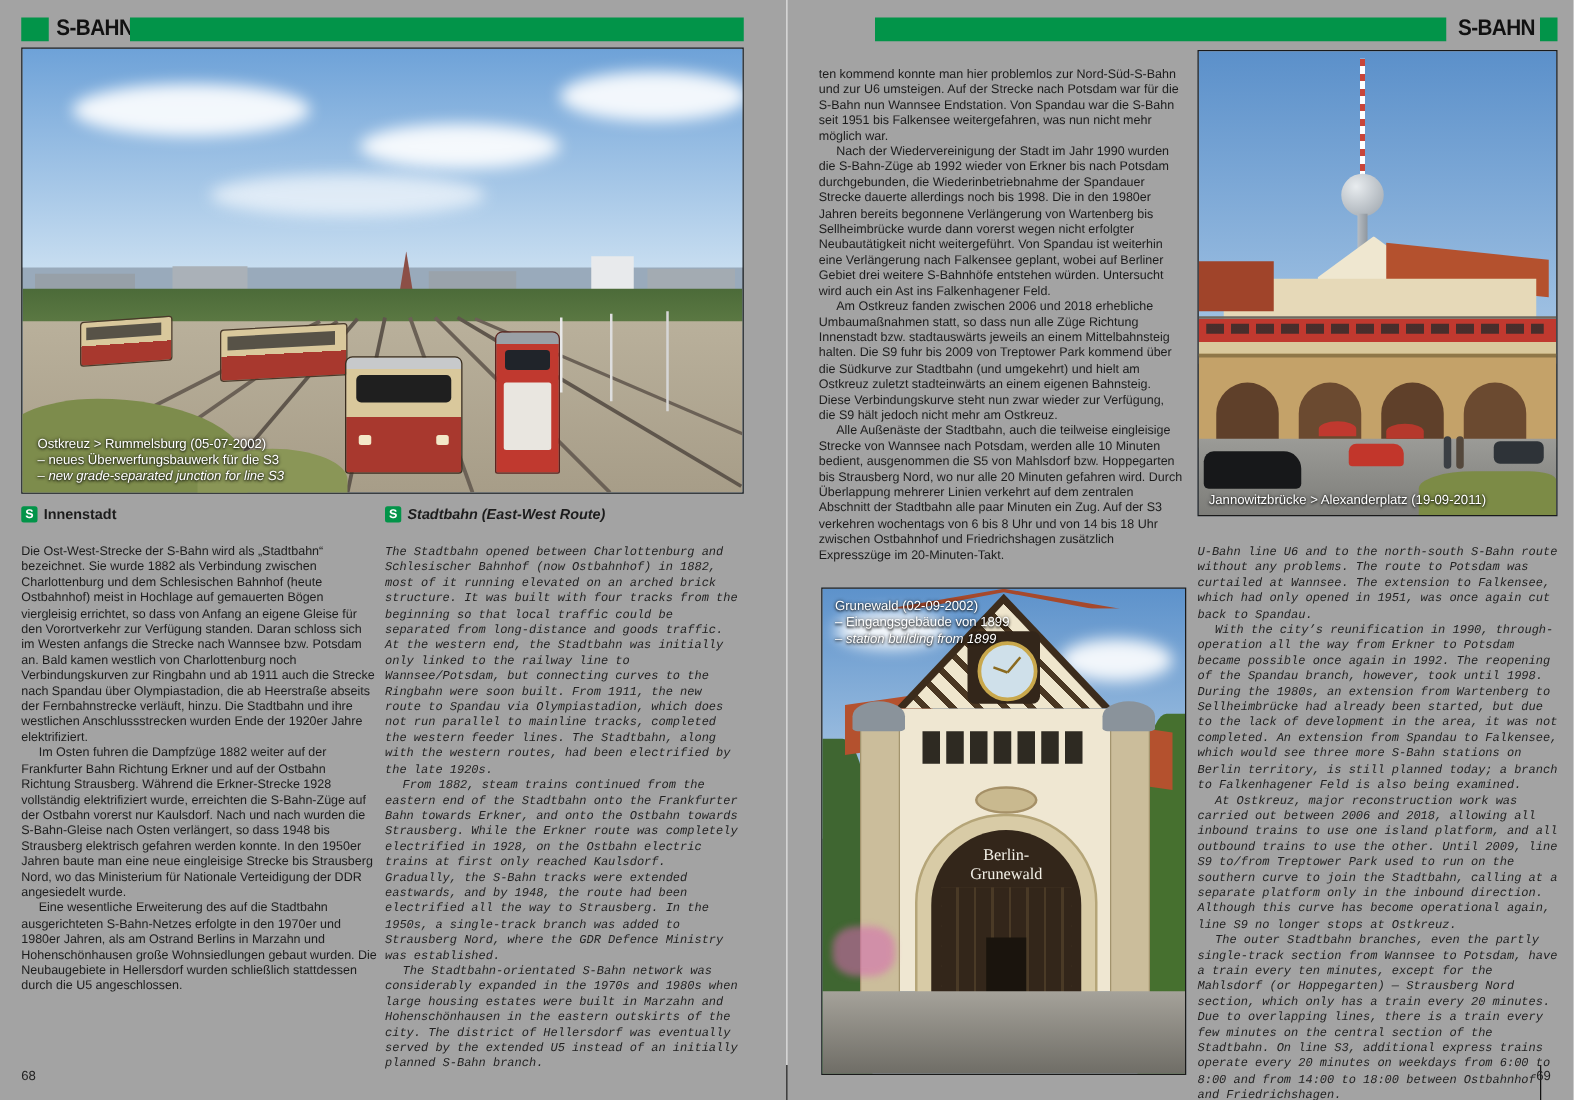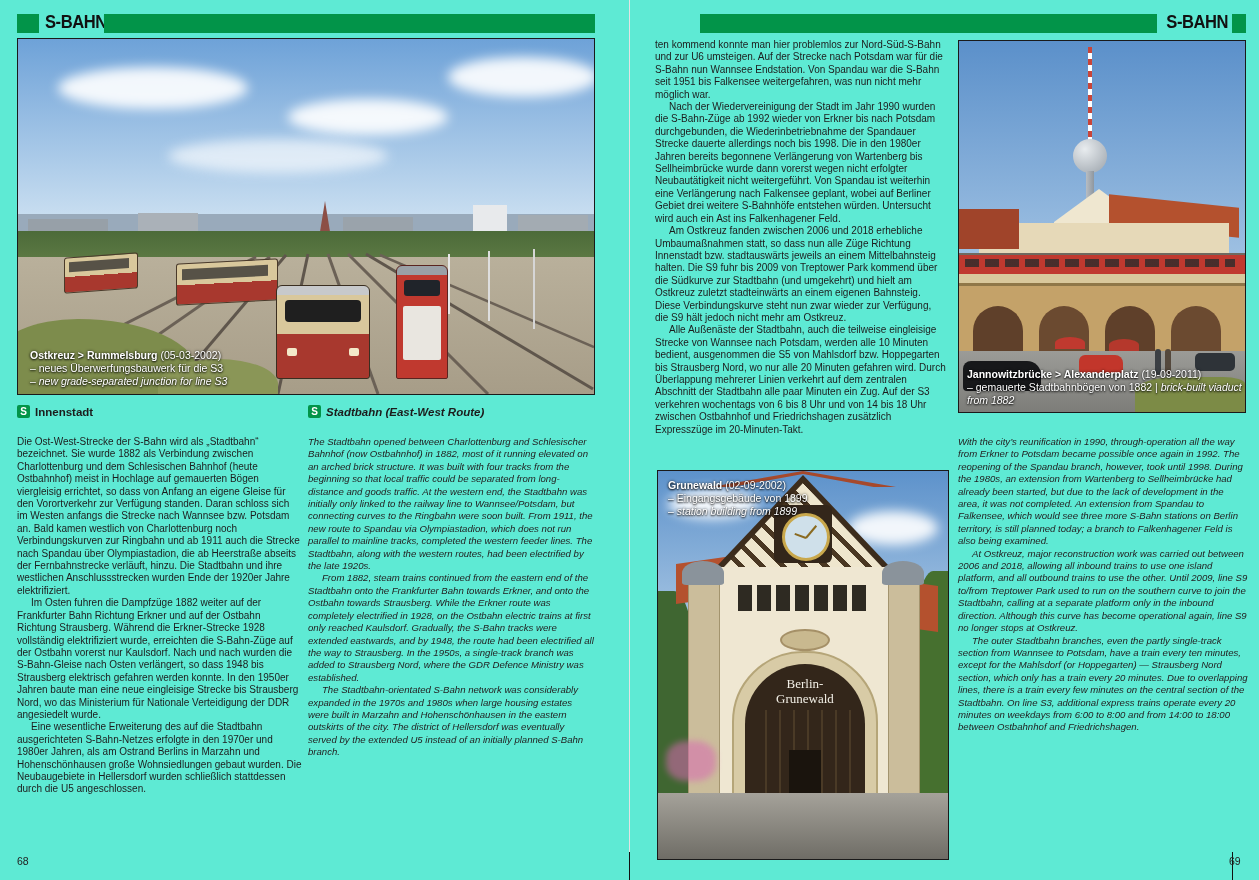--- a/index.html
+++ b/index.html
@@ -1,43 +1,43 @@
 <!DOCTYPE html>
 <html><head>
 <meta charset="utf-8">
 <style>
   html,body{margin:0;padding:0;background:#ffffff;}
-  .spread{position:relative;width:1259px;height:880px;background:#5eead4;overflow:hidden;
+  .spread{position:relative;width:1259px;height:880px;background:#a3a3a3;overflow:hidden;
           font-family:"Liberation Sans",sans-serif;color:#1c1c1c;}
   .abs{position:absolute;}
 
   
   .band-square{position:absolute;top:14px;width:22px;height:19px;background:var(--green);}
   .band-bar{position:absolute;top:14px;height:19px;background:var(--green);}
   .band-title{position:absolute;top:12px;height:22px;font-weight:bold;font-size:18px;
               letter-spacing:-0.5px;color:#111;font-family:"Liberation Sans",sans-serif;
               transform:scaleX(.92);transform-origin:left;}
 
   
   .photo{position:absolute;overflow:hidden;border:1px solid #1a1a1a;background:#9ab;}
   .caption{position:absolute;color:#fff;font-size:10.5px;line-height:13px;
            text-shadow:0 1px 2px rgba(0,0,0,.9),0 0 3px rgba(0,0,0,.7);}
-  .caption .b{font-weight:bold;}
+  .caption .b{font-weight:normal;}
   .caption .i{font-style:italic;}
 
   
   .colhead{position:absolute;margin:0;font-size:11.5px;font-weight:bold;display:flex;align-items:center;gap:5px;}
   .colhead.it{font-style:italic;}
   .slogo{display:inline-block;width:13px;height:13px;background:var(--green);color:#fff;
          font-style:normal;font-weight:bold;font-size:10px;line-height:13px;text-align:center;
          border-radius:2px;flex:0 0 auto;}
   .textcol{position:absolute;font-size:10px;line-height:12.4px;text-align:left;}
   .textcol p{margin:0;text-indent:14px;}
   .textcol p:first-child{text-indent:0;}
-  .textcol.en{font-family:Liberation Sans, sans-serif;font-style:italic;font-size:9.6px;line-height:12.4px;color:#222;}
+  .textcol.en{font-family:Liberation Mono, monospace;font-style:italic;font-size:9.6px;line-height:12.4px;color:#222;}
   .pagenum{position:absolute;font-size:10.5px;color:#222;}
 
   
   .sc{position:absolute;}
   .cloud{position:absolute;background:rgba(255,255,255,.9);border-radius:50%;filter:blur(6px);}
 
   
   .trim{position:absolute;width:1px;background:#111;}
   .seam{position:absolute;width:1px;background:#e3e3e3;top:0;height:880px;}
 </style>
@@ -106,21 +106,21 @@
         <div class="sc" style="left:8px;top:14px;width:76px;height:22px;background:#1f1f1f;border-radius:4px;"></div>
         <div class="sc" style="left:10px;top:62px;width:10px;height:8px;background:#f3e8c8;border-radius:2px;"></div>
         <div class="sc" style="left:72px;top:62px;width:10px;height:8px;background:#f3e8c8;border-radius:2px;"></div>
       </div>
       <div class="sc" style="left:378px;top:226px;width:50px;height:112px;background:linear-gradient(#9aa0a6 8%,#c0392f 8%);border:1px solid #5a2420;border-radius:6px 6px 2px 2px;">
         <div class="sc" style="left:7px;top:14px;width:36px;height:16px;background:#20242a;border-radius:3px;"></div>
         <div class="sc" style="left:6px;top:40px;width:38px;height:54px;background:#e9e6e0;border-radius:2px;"></div>
       </div>
 
       <figcaption class="caption" style="left:12px;bottom:6px;">
-        <div><span class="b">Ostkreuz &gt; Rummelsburg</span> <span>(05-03-2002)</span></div>
+        <div><span class="b">Ostkreuz &gt; Rummelsburg</span> <span>(05-07-2002)</span></div>
         <div>– neues Überwerfungsbauwerk für die S3</div>
         <div class="i">– new grade-separated junction for line S3</div>
       </figcaption>
     </figure>
 
     <h2 class="colhead" style="left:17px;top:405px;width:285px;">
       <span class="slogo">S</span>
       <span>Innenstadt</span>
     </h2>
     <h2 class="colhead it" style="left:308px;top:405px;width:287px;">
@@ -141,21 +141,21 @@
 
     <div class="pagenum" style="left:17px;top:855px;">68</div>
   </div>
 
   <div class="abs" style="left:629px;top:0;width:630px;height:880px;">
 
     <div class="band-bar" style="left:71px;width:457px;"></div>
     <div class="band-title" style="left:531px;width:68px;text-align:right;transform-origin:right;">S-BAHN</div>
     <div class="band-square" style="left:603px;width:14px;"></div>
 
-    <div class="textcol" style="left:26px;top:39px;width:292px;">
+    <div class="textcol" style="left:26px;top:54px;width:292px;">
         <p>ten kommend konnte man hier problemlos zur Nord-Süd-S-Bahn und zur U6 umsteigen. Auf der Strecke nach Potsdam war für die S-Bahn nun Wannsee Endstation. Von Spandau war die S-Bahn seit 1951 bis Falkensee weitergefahren, was nun nicht mehr möglich war.</p>
         <p>Nach der Wiedervereinigung der Stadt im Jahr 1990 wurden die S-Bahn-Züge ab 1992 wieder von Erkner bis nach Potsdam durchgebunden, die Wiederinbetriebnahme der Spandauer Strecke dauerte allerdings noch bis 1998. Die in den 1980er Jahren bereits begonnene Verlängerung von Wartenberg bis Sellheimbrücke wurde dann vorerst wegen nicht erfolgter Neubautätigkeit nicht weitergeführt. Von Spandau ist weiterhin eine Verlängerung nach Falkensee geplant, wobei auf Berliner Gebiet drei weitere S-Bahnhöfe entstehen würden. Untersucht wird auch ein Ast ins Falkenhagener Feld.</p>
         <p>Am Ostkreuz fanden zwischen 2006 und 2018 erhebliche Umbaumaßnahmen statt, so dass nun alle Züge Richtung Innenstadt bzw. stadtauswärts jeweils an einem Mittelbahnsteig halten. Die S9 fuhr bis 2009 von Treptower Park kommend über die Südkurve zur Stadtbahn (und umgekehrt) und hielt am Ostkreuz zuletzt stadteinwärts an einem eigenen Bahnsteig. Diese Verbindungskurve steht nun zwar wieder zur Verfügung, die S9 hält jedoch nicht mehr am Ostkreuz.</p>
         <p>Alle Außenäste der Stadtbahn, auch die teilweise eingleisige Strecke von Wannsee nach Potsdam, werden alle 10 Minuten bedient, ausgenommen die S5 von Mahlsdorf bzw. Hoppegarten bis Strausberg Nord, wo nur alle 20 Minuten gefahren wird. Durch Überlappung mehrerer Linien verkehrt auf dem zentralen Abschnitt der Stadtbahn alle paar Minuten ein Zug. Auf der S3 verkehren wochentags von 6 bis 8 Uhr und von 14 bis 18 Uhr zwischen Ostbahnhof und Friedrichshagen zusätzlich Expresszüge im 20-Minuten-Takt.</p>
       </div>
 
     <figure class="photo" style="left:329px;top:40px;width:286px;height:371px;margin:0;">
       <div class="sc" style="left:0;top:0;width:286px;height:250px;background:linear-gradient(#5b90ca,#a9c8e6);"></div>
 
       <div class="sc" style="left:129px;top:6px;width:4px;height:96px;background:repeating-linear-gradient(#c8453a 0 6px,#ffffff 6px 12px);"></div>
@@ -181,21 +181,20 @@
       <div class="sc" style="left:96px;top:296px;width:30px;height:12px;background:#c0392f;border-radius:50% 50% 0 0;"></div>
       <div class="sc" style="left:150px;top:298px;width:30px;height:12px;background:#b5382c;border-radius:50% 50% 0 0;"></div>
       <div class="sc" style="left:4px;top:320px;width:78px;height:30px;background:#17181a;border-radius:8px 14px 4px 4px;"></div>
       <div class="sc" style="left:120px;top:314px;width:44px;height:18px;background:#c2362b;border-radius:6px 8px 3px 3px;"></div>
       <div class="sc" style="left:236px;top:312px;width:40px;height:18px;background:#2e3338;border-radius:5px;"></div>
       <div class="sc" style="left:196px;top:308px;width:6px;height:26px;background:#3b3f44;border-radius:3px;"></div>
       <div class="sc" style="left:206px;top:308px;width:6px;height:26px;background:#54483c;border-radius:3px;"></div>
       <div class="sc" style="left:176px;top:336px;width:110px;height:35px;background:#7c8b46;border-radius:40% 20% 0 0;"></div>
       <figcaption class="caption" style="left:8px;bottom:5px;">
         <div><span class="b">Jannowitzbrücke &gt; Alexanderplatz</span> <span>(19-09-2011)</span></div>
-        <div><span>– gemauerte Stadtbahnbögen von 1882 | </span><span class="i">brick-built viaduct from 1882</span></div>
       </figcaption>
     </figure>
 
     <figure class="photo" style="left:28px;top:470px;width:290px;height:388px;margin:0;">
       <div class="sc" style="left:0;top:0;width:290px;height:200px;background:linear-gradient(#5d92cb,#bcd4ea);">
         <div class="cloud" style="left:10px;top:18px;width:90px;height:30px;"></div>
         <div class="cloud" style="left:190px;top:40px;width:90px;height:34px;"></div>
         <div class="cloud" style="left:90px;top:70px;width:120px;height:26px;opacity:.8;"></div>
       </div>
 
@@ -248,20 +247,21 @@
       <div class="sc" style="left:0;top:322px;width:290px;height:66px;background:linear-gradient(#a5a29a,#6f6d66);"></div>
       <div class="sc" style="left:8px;top:270px;width:50px;height:40px;background:#d86ab2;opacity:.55;filter:blur(3px);border-radius:40%;"></div>
       <figcaption class="caption" style="left:10px;top:8px;">
         <div><span class="b">Grunewald</span> <span>(02-09-2002)</span></div>
         <div>– Eingangsgebäude von 1899</div>
         <div class="i">– station building from 1899</div>
       </figcaption>
     </figure>
 
     <div class="textcol en" style="left:329px;top:436px;width:290px;">
+        <p>U-Bahn line U6 and to the north-south S-Bahn route without any problems. The route to Potsdam was curtailed at Wannsee. The extension to Falkensee, which had only opened in 1951, was once again cut back to Spandau.</p>
         <p>With the city’s reunification in 1990, through-operation all the way from Erkner to Potsdam became possible once again in 1992. The reopening of the Spandau branch, however, took until 1998. During the 1980s, an extension from Wartenberg to Sellheimbrücke had already been started, but due to the lack of development in the area, it was not completed. An extension from Spandau to Falkensee, which would see three more S-Bahn stations on Berlin territory, is still planned today; a branch to Falkenhagener Feld is also being examined.</p>
         <p>At Ostkreuz, major reconstruction work was carried out between 2006 and 2018, allowing all inbound trains to use one island platform, and all outbound trains to use the other. Until 2009, line S9 to/from Treptower Park used to run on the southern curve to join the Stadtbahn, calling at a separate platform only in the inbound direction. Although this curve has become operational again, line S9 no longer stops at Ostkreuz.</p>
         <p>The outer Stadtbahn branches, even the partly single-track section from Wannsee to Potsdam, have a train every ten minutes, except for the Mahlsdorf (or Hoppegarten) — Strausberg Nord section, which only has a train every 20 minutes. Due to overlapping lines, there is a train every few minutes on the central section of the Stadtbahn. On line S3, additional express trains operate every 20 minutes on weekdays from 6:00 to 8:00 and from 14:00 to 18:00 between Ostbahnhof and Friedrichshagen.</p>
       </div>
 
     <div class="pagenum" style="left:600px;top:855px;width:17px;text-align:left;">69</div>
   </div>
 </div>
 
 </body></html>

